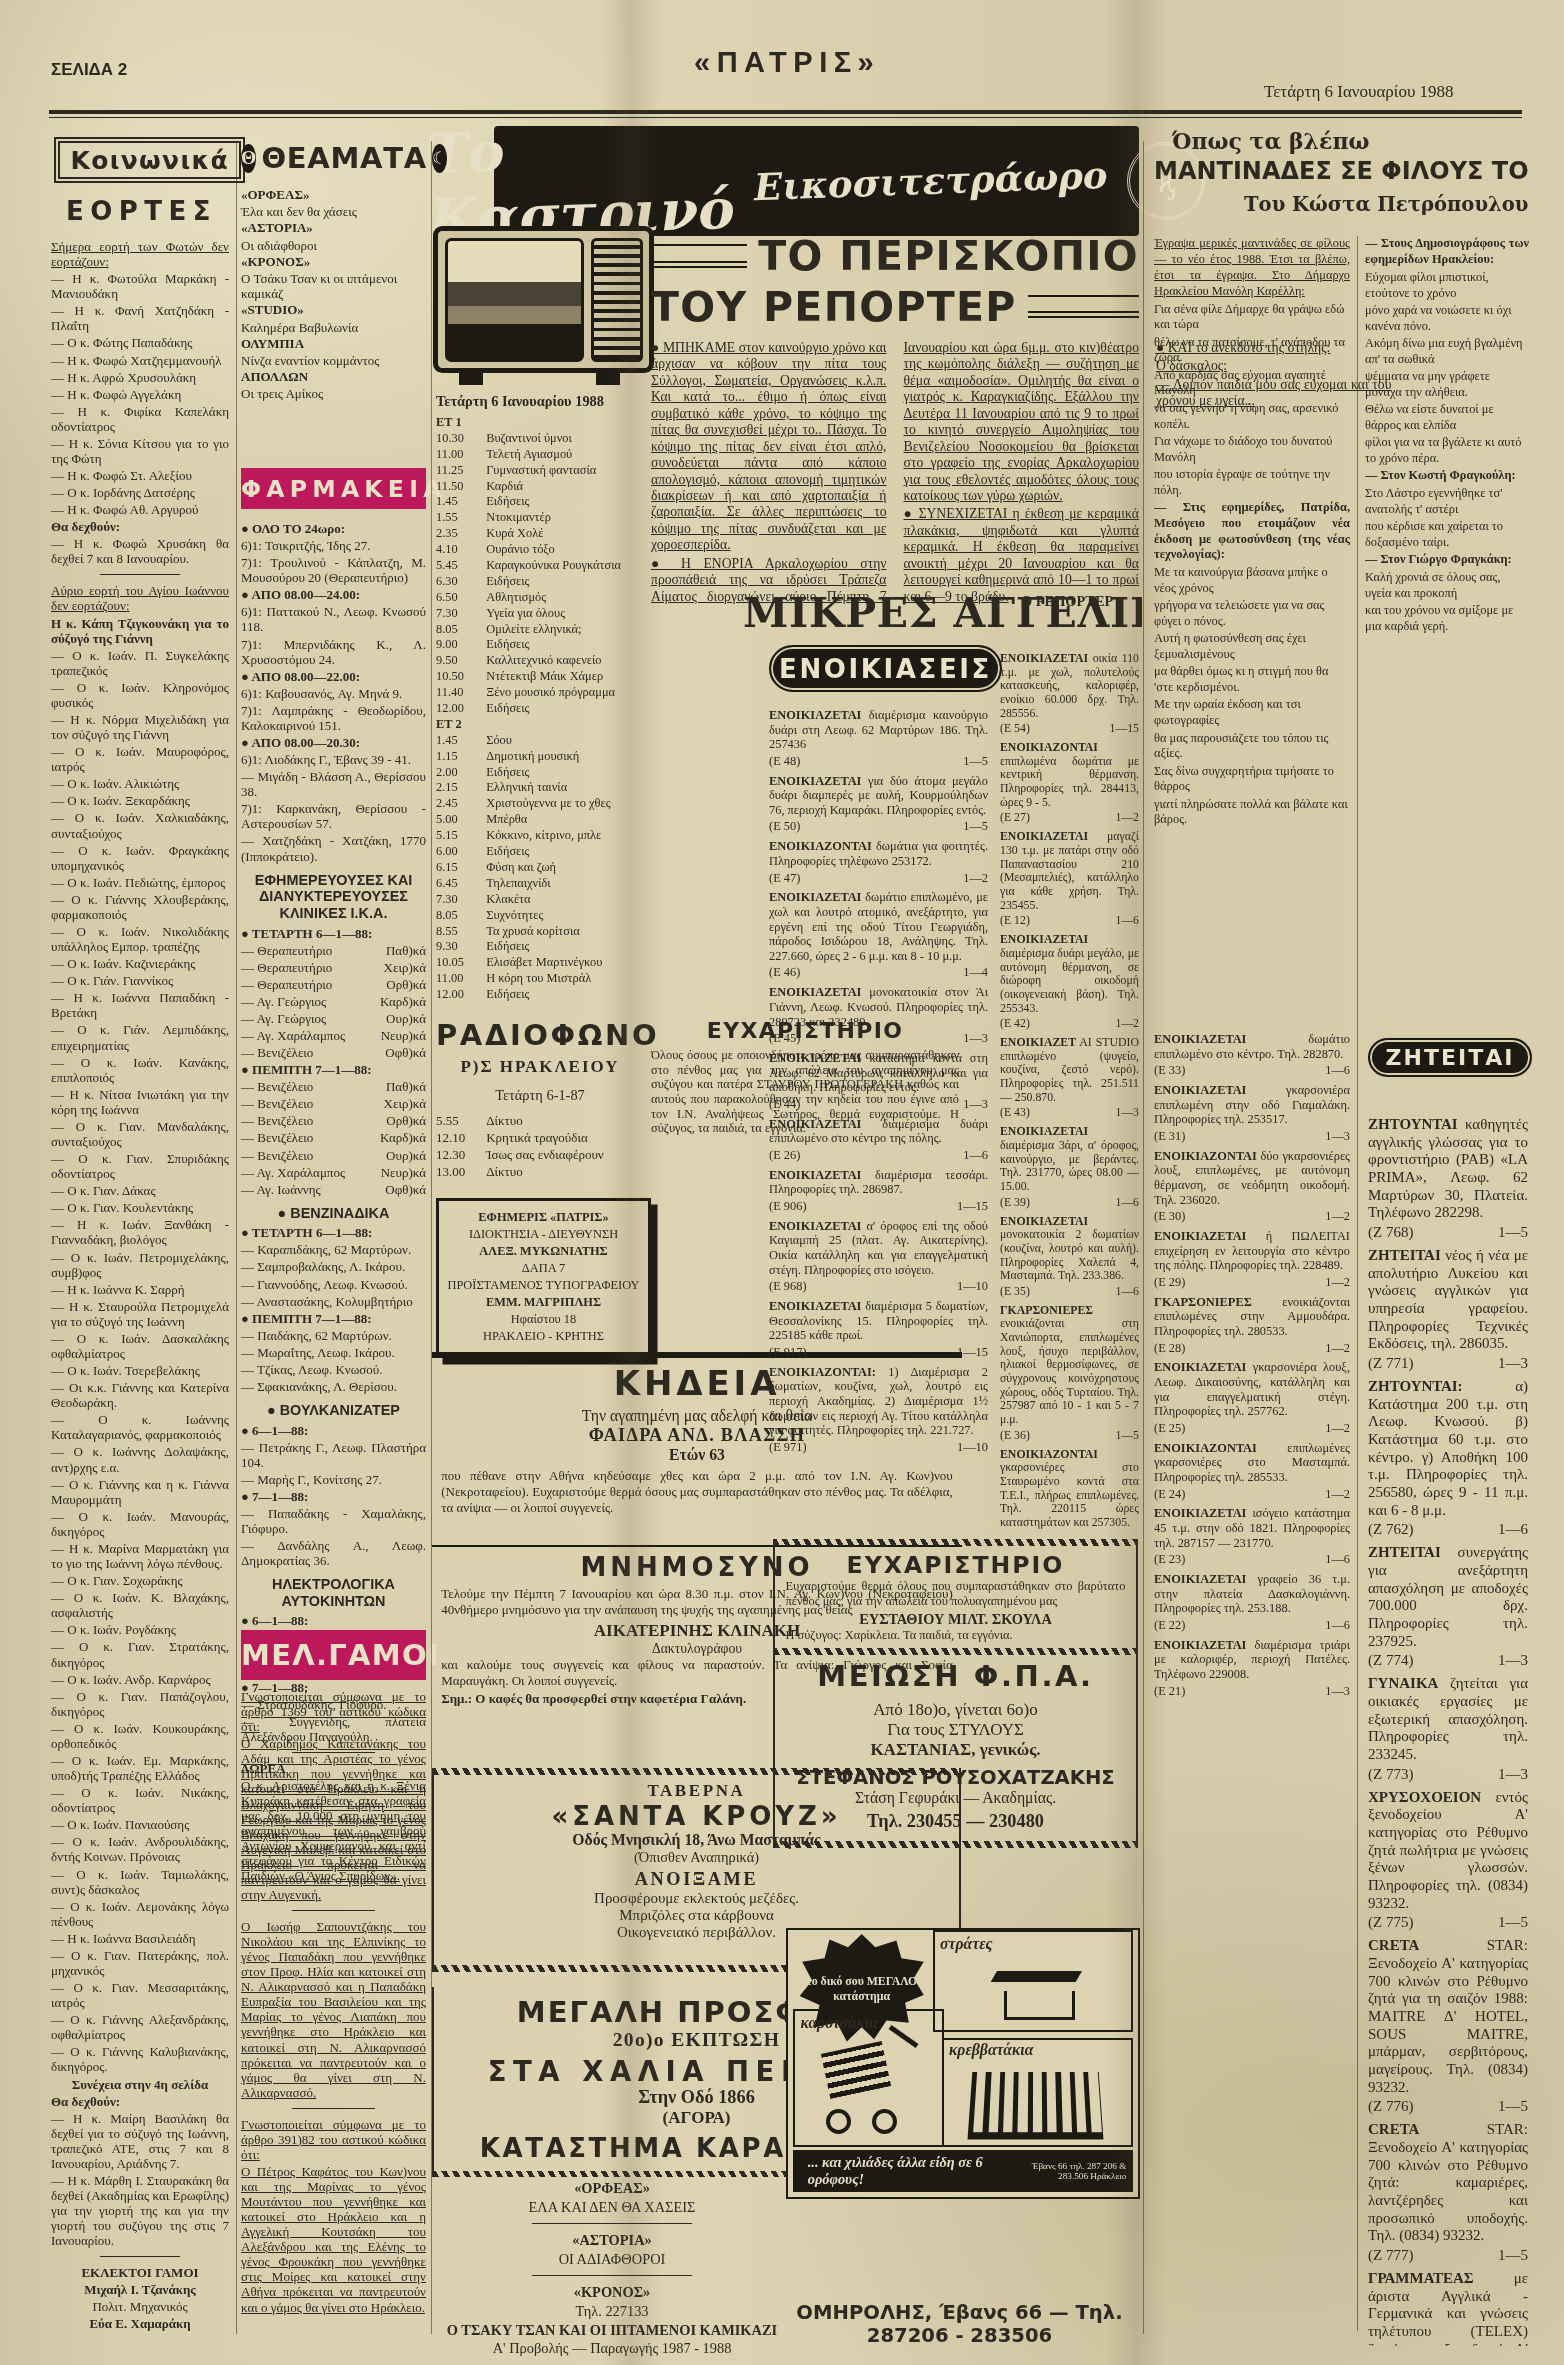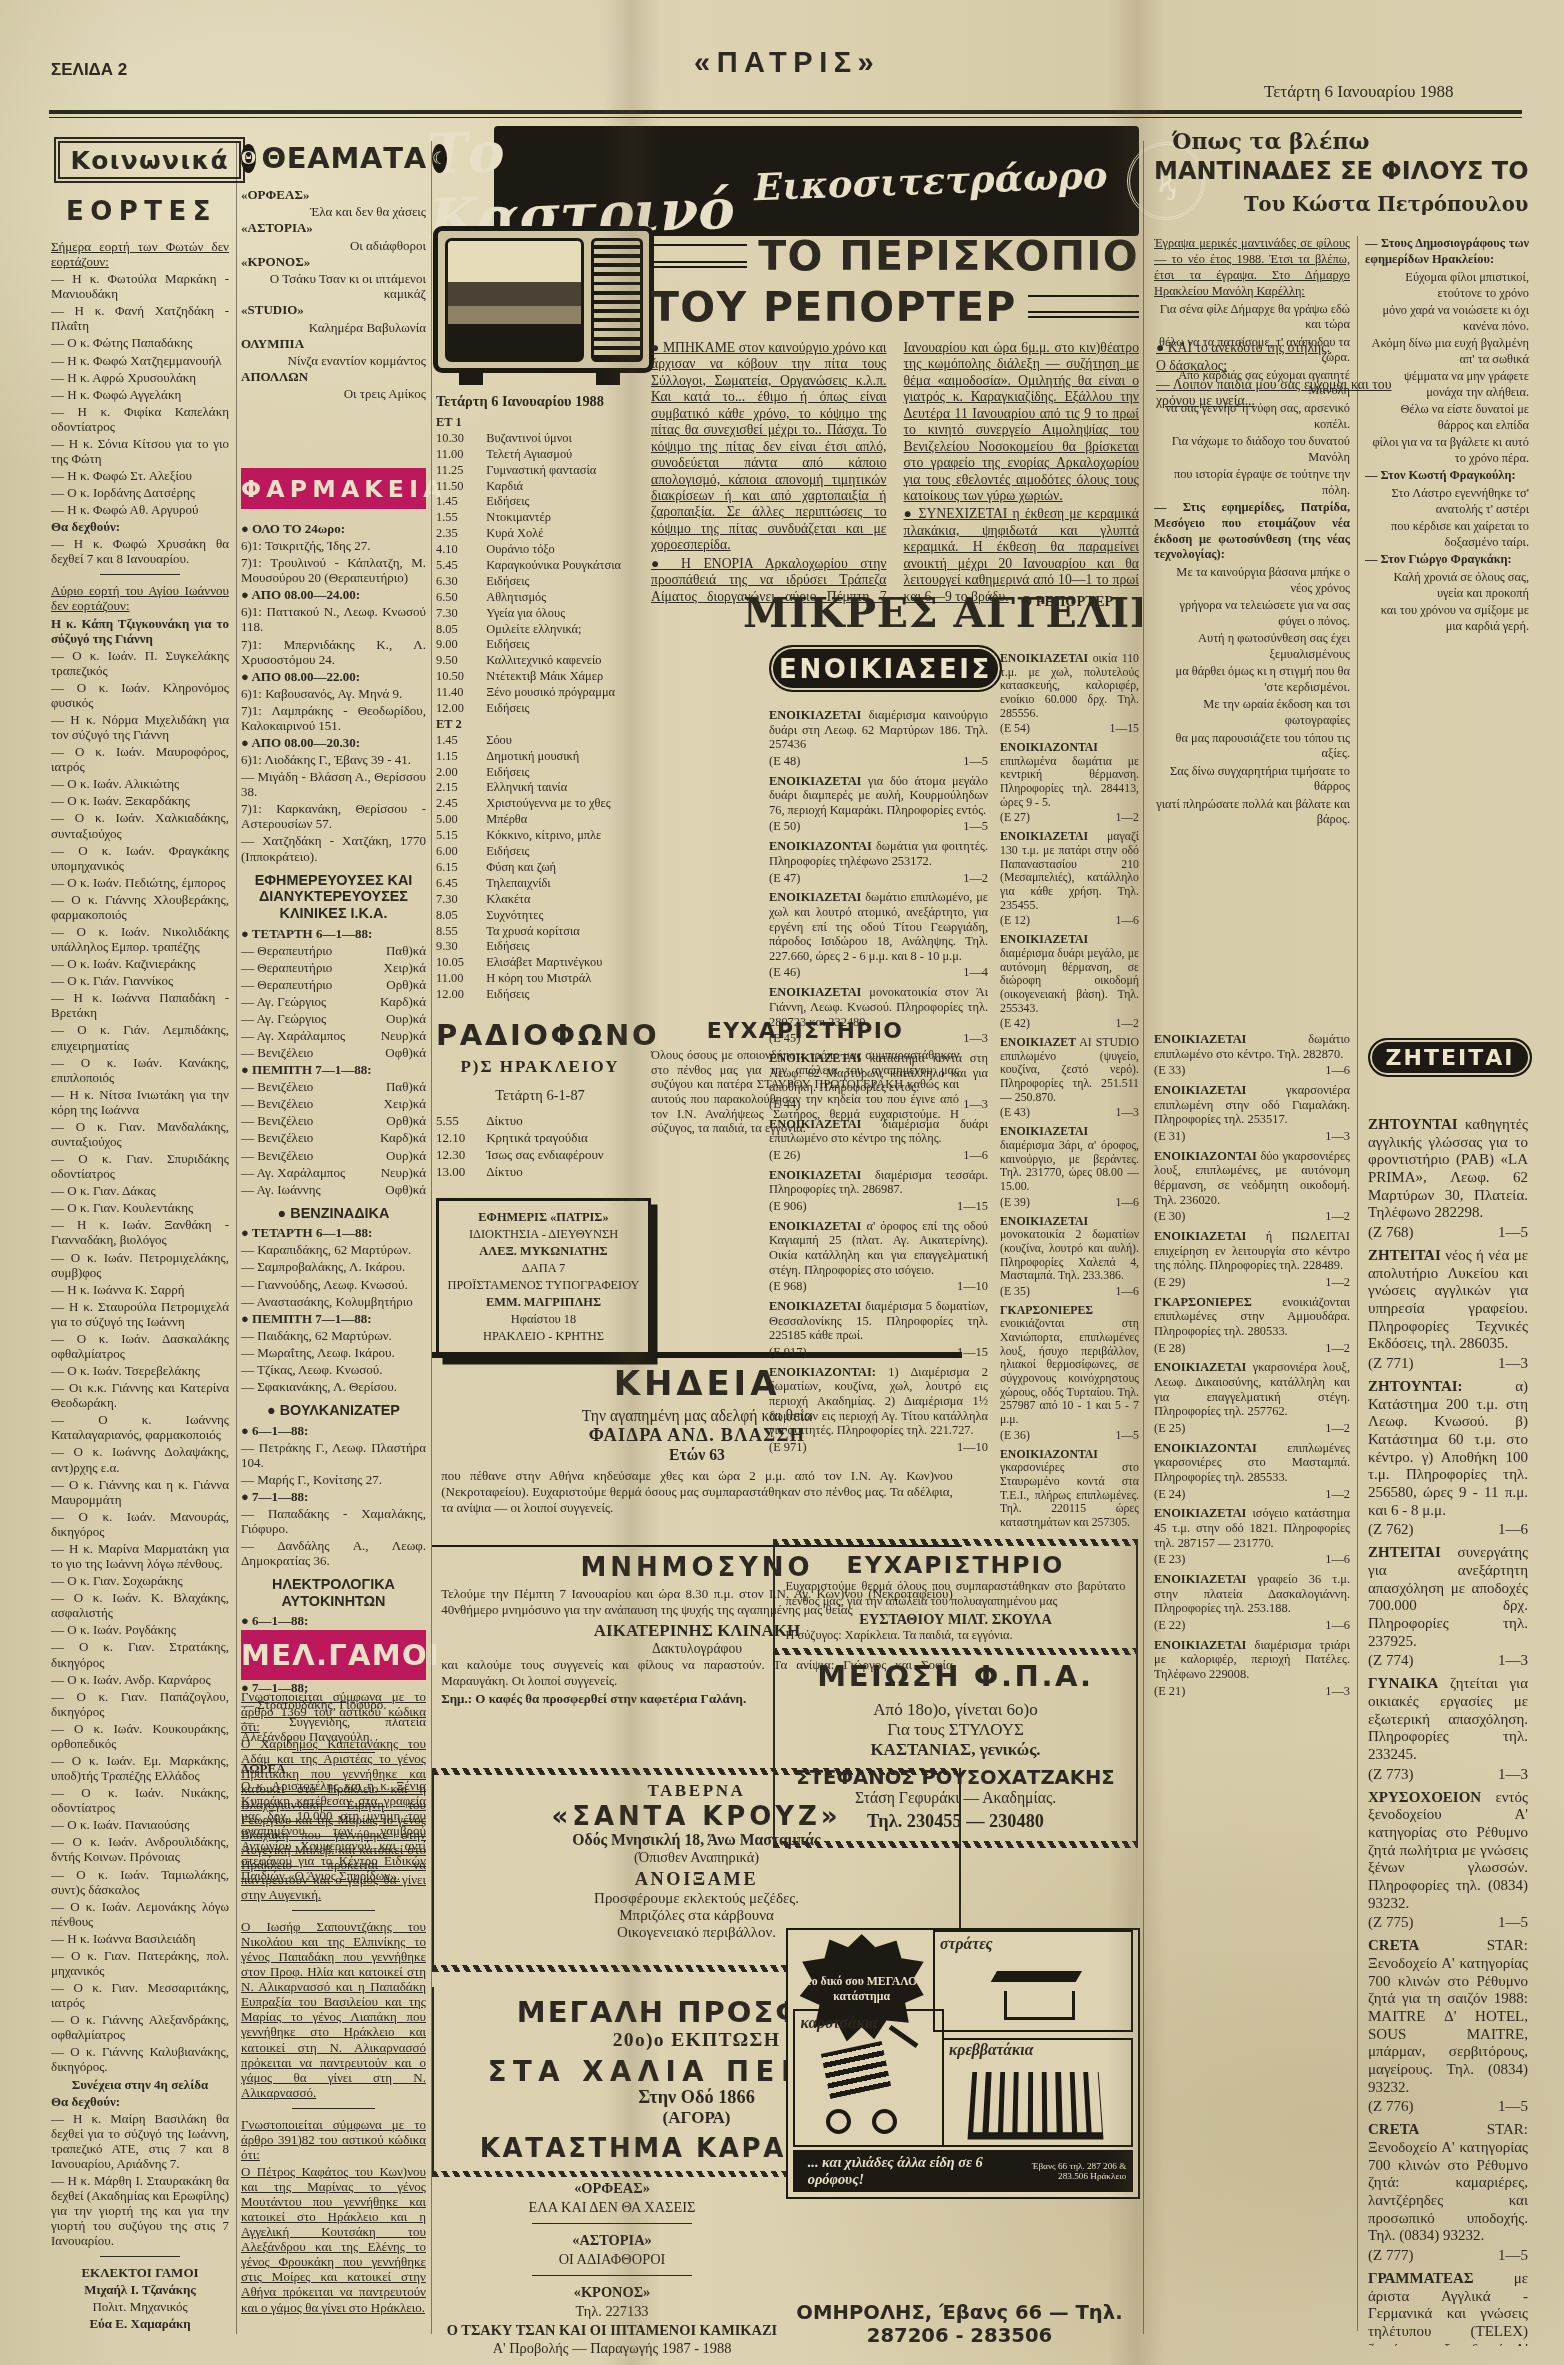--- a/index.html
+++ b/index.html
@@ -22,21 +22,21 @@
   .blk.b{font-weight:bold;}
   .blk.c{text-align:center;}
   .blk.cb{text-align:center;font-weight:bold;}
   .blk.h3{text-align:center;font-weight:bold;font-size:14.4px;margin:7.9px 0 3.9px;font-family:"Liberation Sans",sans-serif;}
   .blk.d{border-top:1.3px solid #2d2920;width:45%;margin:7.9px auto;}
   .blk.row{display:flex;justify-content:space-between;gap:5.2px;}
   .blk.row .l{text-align:left;}
   .blk.row .r{text-align:right;white-space:nowrap;}
   .blk.tv{display:flex;gap:9.2px;text-align:left;}
   .blk.tv .l{min-width:41px;}
-  .blk.v{text-align:right;margin:0 0 1.3px 0;}
+  .blk.v{text-align:left;margin:0 0 1.3px 0;}
   .blk.ad{text-align:justify;margin-top:3.9px;}
   .blk.ft{display:flex;justify-content:space-between;margin-bottom:5.2px;}
   .boxlbl{border:2px solid #2d2920;outline:2px solid #2d2920;outline-offset:2px;display:inline-block;padding:2.6px 10.5px;font-weight:bold;font-size:26px;font-family:"DejaVu Sans",sans-serif;letter-spacing:1.3px;}
   .banner{background:#be185d;color:#e9e1c6;text-align:center;font-family:"DejaVu Sans",sans-serif;font-weight:bold;}
   .pill{background:#1d1a13;color:#ece4c9;border-radius:26px;text-align:center;font-family:"DejaVu Sans",sans-serif;font-weight:bold;border:2.6px solid #1d1a13;box-shadow:0 0 0 2px #d9cfae inset;}
   .zig{height:6.5px;background:repeating-linear-gradient(60deg,#2d2920 0 4.6px,transparent 4.6px 9.2px);}
   .adbox{border-left:2.6px solid #2d2920;border-right:2.6px solid #2d2920;}
   .sep-v{position:absolute;width:1.3px;background:rgba(45,41,32,.55);}
   .smallcap{font-family:"Liberation Sans",sans-serif;}
 </style>

